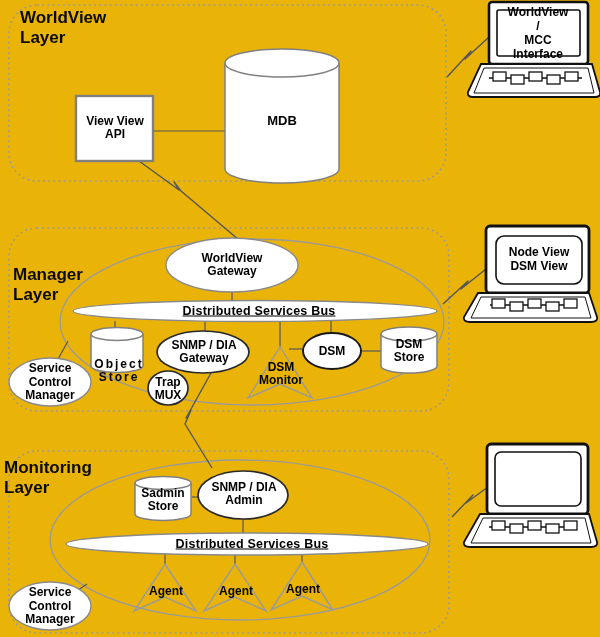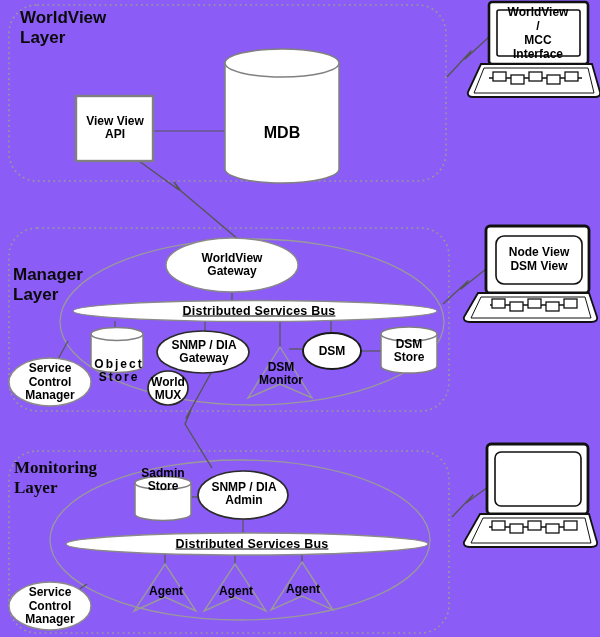--- a/index.html
+++ b/index.html
@@ -1,17 +1,17 @@
 <!DOCTYPE html>
 <html><head>
 <meta charset="utf-8">
 <style>
   html,body{margin:0;padding:0;background:#fff;}
   .stage{
-    position:relative;width:600px;height:637px;background:#8b5cf6;
+    position:relative;width:600px;height:637px;background:#eab308;
     font-family:"Liberation Sans",sans-serif;overflow:hidden;
   }
   .stage svg{position:absolute;left:0;top:0;}
   .lbl{
     position:absolute;transform:translate(-50%,-50%);
     white-space:pre-line;text-align:center;
     font-weight:bold;font-size:12px;line-height:13px;color:#000;
   }
   .layer-lbl{
     position:absolute;white-space:pre-line;text-align:left;
@@ -138,46 +138,46 @@
       <rect x="546" y="524" width="13" height="9"></rect>
       <rect x="564" y="521" width="13" height="9"></rect>
     </g>
   </g>
 </svg>
 
 <div class="layer-lbl" style="left:20px;top:8px;">WorldView
 Layer</div>
 <div class="layer-lbl" style="left:13px;top:265px;">Manager
 Layer</div>
-<div class="layer-lbl" style="left:14px;top:458px;font-family:Liberation Serif, serif;">Monitoring
+<div class="layer-lbl" style="left:4px;top:458px;">Monitoring
 Layer</div>
 
 <div class="lbl" style="left:115px;top:128px;">View View
 API</div>
-<div class="lbl" style="left:282px;top:120px;font-size:16px;margin-top:12px;">MDB</div>
+<div class="lbl" style="left:282px;top:120px;font-size:13px;">MDB</div>
 
 <div class="lbl" style="left:232px;top:265px;">WorldView
 Gateway</div>
 <div class="lbl bus-lbl" style="left:259px;top:311px;">Distributed Services Bus</div>
 <div class="lbl ls" style="left:119px;top:371px;">Object
 Store</div>
 <div class="lbl" style="left:204px;top:352px;">SNMP / DIA
 Gateway</div>
-<div class="lbl" style="left:168px;top:389px;">World
+<div class="lbl" style="left:168px;top:389px;">Trap
 MUX</div>
 <div class="lbl" style="left:281px;top:374px;">DSM
 Monitor</div>
 <div class="lbl" style="left:332px;top:351px;">DSM</div>
 <div class="lbl" style="left:409px;top:351px;">DSM
 Store</div>
 <div class="lbl small-lh" style="left:50px;top:382px;">Service
 Control
 Manager</div>
 
-<div class="lbl" style="left:163px;top:480px;">Sadmin
+<div class="lbl" style="left:163px;top:500px;">Sadmin
 Store</div>
 <div class="lbl" style="left:244px;top:494px;">SNMP / DIA
 Admin</div>
 <div class="lbl bus-lbl" style="left:252px;top:544px;">Distributed Services Bus</div>
 <div class="lbl" style="left:166px;top:591px;">Agent</div>
 <div class="lbl" style="left:236px;top:591px;">Agent</div>
 <div class="lbl" style="left:303px;top:589px;">Agent</div>
 <div class="lbl small-lh" style="left:50px;top:606px;">Service
 Control
 Manager</div>

